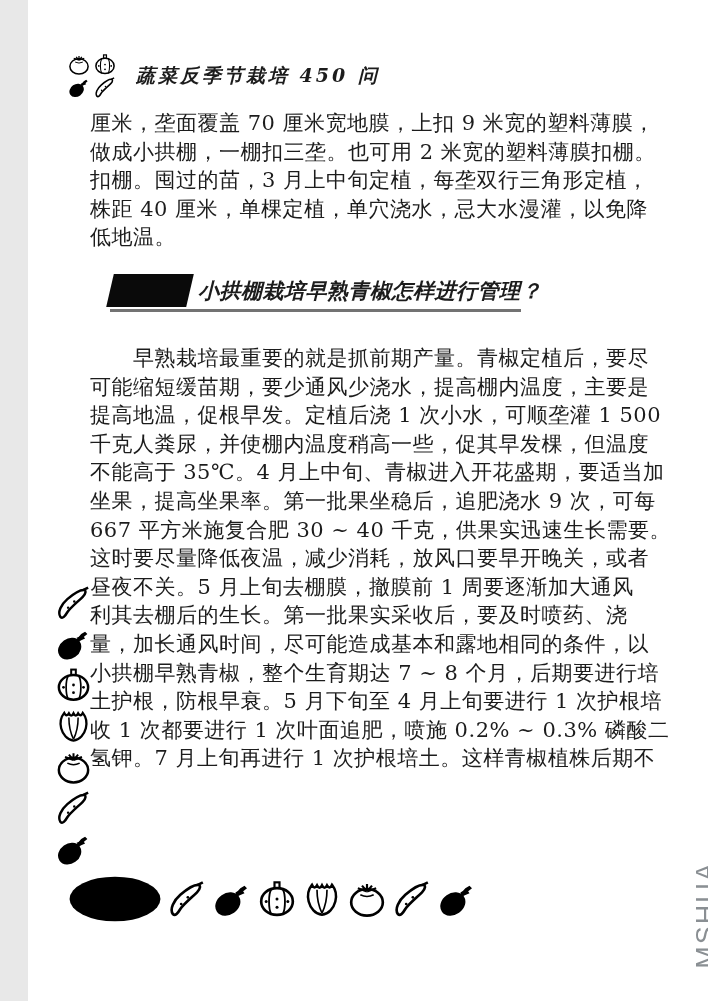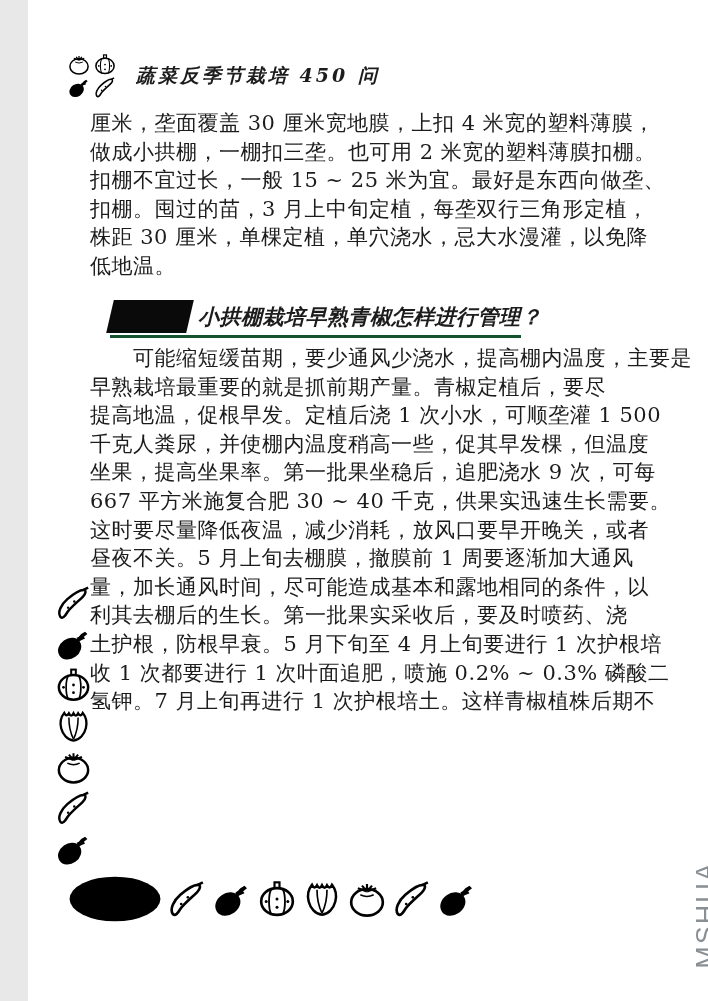--- a/index.html
+++ b/index.html
@@ -39,24 +39,24 @@
     line-height: 28.6px;
     font-size: 21px;
     letter-spacing: 0.5px;
     white-space: nowrap;
   }
   .answer-block .text-line:first-child { padding-left: 43px; }
 
   
   .question-heading {
     position: absolute;
-    left: 82px; top: 298px;
+    left: 82px; top: 272px;
     width: 411px; height: 37px;
     display: flex; align-items: center;
-    border-bottom: 3px solid #14532d;
+    border-bottom: 3px solid #737373;
     text-align: center;
   }
   .question-marker {
     width: 80px; height: 33px;
     background: #0a0a0a;
     transform: skewX(-13deg);
     flex: 0 0 auto;
   }
   .question-text {
     margin-left: 8px;
@@ -142,44 +142,45 @@
             <path d="M18.5,3.5 L21.5,2" stroke="#000" stroke-width="1.6" fill="none"></path>
             <circle cx="8.5" cy="15" r="0.8" fill="#000"></circle>
             <circle cx="12.5" cy="11" r="0.8" fill="#000"></circle>
           </svg>
         </span>
       </span>
     <span class="book-title">蔬菜反季节栽培 450 问</span>
   </div>
 
   <div class="text-block intro-block">
-      <div class="text-line">厘米，垄面覆盖 30 厘米宽地膜，上扣 4 米宽的塑料薄膜，</div>
+      <div class="text-line">厘米，垄面覆盖 70 厘米宽地膜，上扣 9 米宽的塑料薄膜，</div>
       <div class="text-line">做成小拱棚，一棚扣三垄。也可用 2 米宽的塑料薄膜扣棚。</div>
-      <div class="text-line">扣棚不宜过长，一般 15 ~ 25 米为宜。最好是东西向做垄、</div>
       <div class="text-line">扣棚。囤过的苗，3 月上中旬定植，每垄双行三角形定植，</div>
-      <div class="text-line">株距 30 厘米，单棵定植，单穴浇水，忌大水漫灌，以免降</div>
+      <div class="text-line">株距 40 厘米，单棵定植，单穴浇水，忌大水漫灌，以免降</div>
       <div class="text-line">低地温。</div>
     </div>
 
   <div class="question-heading">
     <span class="question-marker"></span>
     <span class="question-text">小拱棚栽培早熟青椒怎样进行管理？</span>
   </div>
 
   <div class="text-block answer-block">
+      <div class="text-line">早熟栽培最重要的就是抓前期产量。青椒定植后，要尽</div>
       <div class="text-line">可能缩短缓苗期，要少通风少浇水，提高棚内温度，主要是</div>
-      <div class="text-line">早熟栽培最重要的就是抓前期产量。青椒定植后，要尽</div>
       <div class="text-line">提高地温，促根早发。定植后浇 1 次小水，可顺垄灌 1 500</div>
       <div class="text-line">千克人粪尿，并使棚内温度稍高一些，促其早发棵，但温度</div>
+      <div class="text-line">不能高于 35℃。4 月上中旬、青椒进入开花盛期，要适当加</div>
       <div class="text-line">坐果，提高坐果率。第一批果坐稳后，追肥浇水 9 次，可每</div>
       <div class="text-line">667 平方米施复合肥 30 ~ 40 千克，供果实迅速生长需要。</div>
       <div class="text-line">这时要尽量降低夜温，减少消耗，放风口要早开晚关，或者</div>
       <div class="text-line">昼夜不关。5 月上旬去棚膜，撤膜前 1 周要逐渐加大通风</div>
+      <div class="text-line">利其去棚后的生长。第一批果实采收后，要及时喷药、浇</div>
       <div class="text-line">量，加长通风时间，尽可能造成基本和露地相同的条件，以</div>
-      <div class="text-line">利其去棚后的生长。第一批果实采收后，要及时喷药、浇</div>
+      <div class="text-line">小拱棚早熟青椒，整个生育期达 7 ~ 8 个月，后期要进行培</div>
       <div class="text-line">土护根，防根早衰。5 月下旬至 4 月上旬要进行 1 次护根培</div>
       <div class="text-line">收 1 次都要进行 1 次叶面追肥，喷施 0.2% ~ 0.3% 磷酸二</div>
       <div class="text-line">氢钾。7 月上旬再进行 1 次护根培土。这样青椒植株后期不</div>
     </div>
 
   <div class="margin-strip">
       <span class="veg-icon icon-cucumber">
         <svg viewBox="0 0 24 24">
           <path d="M3.5,21 C1.5,18 4,13 8,9.5 C12,6 16,3.5 18.5,3.5 C20.5,3.5 20,6 18,8 C15,11 10,15 8,18 C6.5,20.5 5,22.5 3.5,21 Z" fill="#fff" stroke="#000" stroke-width="1.6"></path>
           <path d="M18.5,3.5 L21.5,2" stroke="#000" stroke-width="1.6" fill="none"></path>

